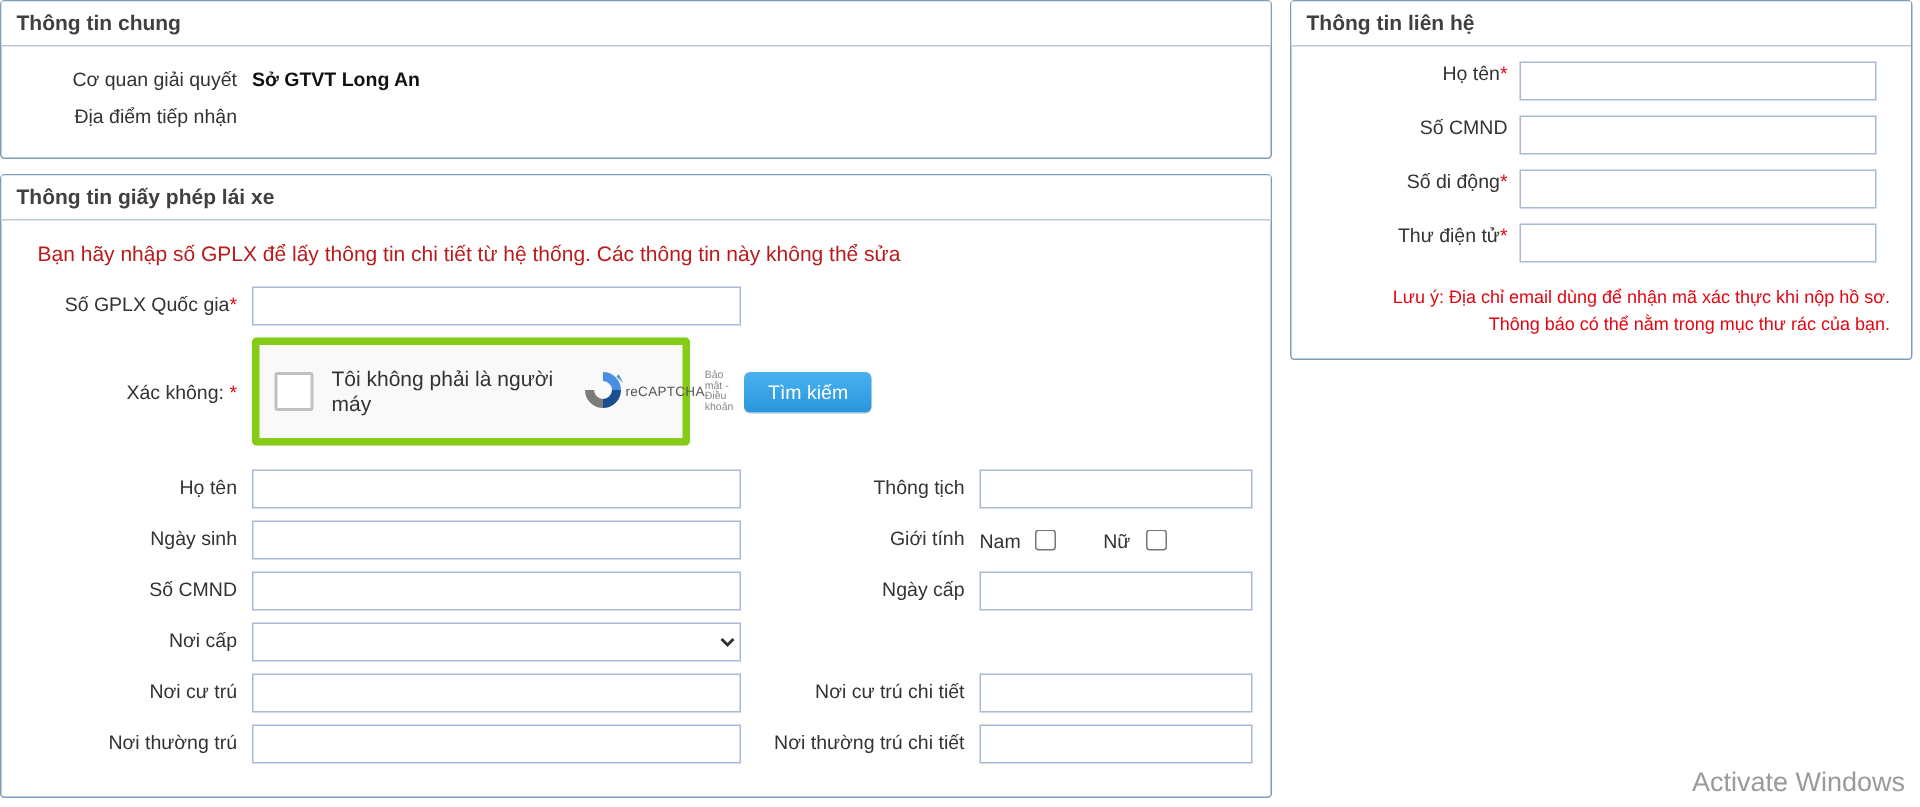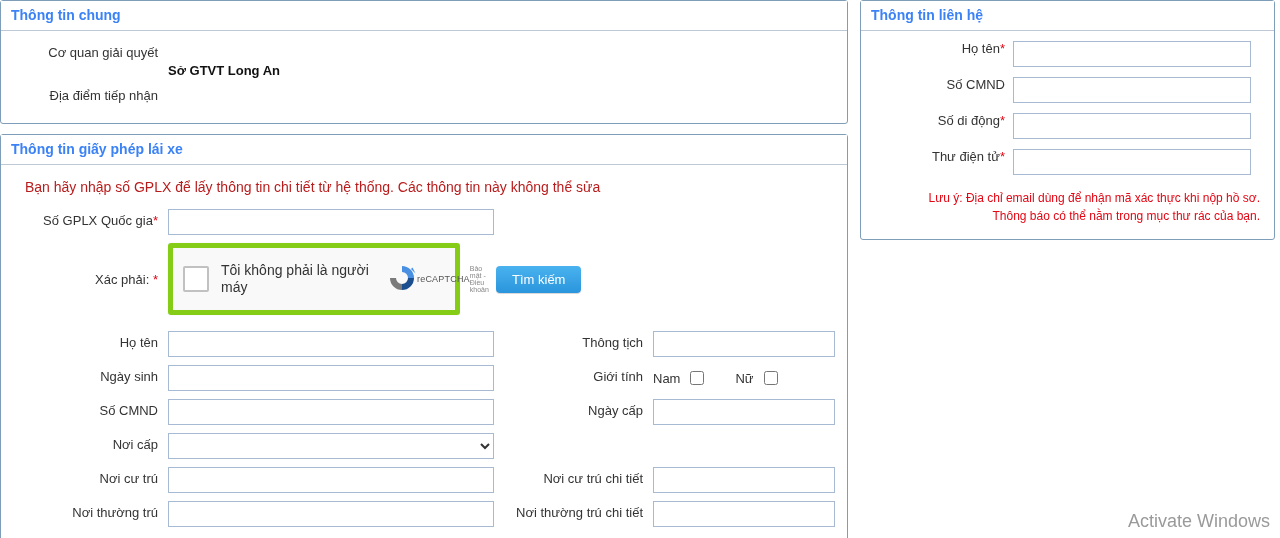--- a/index.html
+++ b/index.html
@@ -24,21 +24,21 @@
     border: 1px solid #7e9db9;
     border-radius: 3px;
     margin-bottom: 10px;
     background: #fff;
   }
   .panel-header {
     background: #fff;
     padding: 6px 10px 7px 10px;
     font-size: 14px;
     font-weight: bold;
-    color: #3b82f6;
+    color: #404040;
     border-bottom: 1px solid #bfc9d6;
   }
   .panel-body {
     padding: 10px 12px 14px 12px;
   }
 
   .row {
     display: flex;
     align-items: flex-start;
     margin-bottom: 6px;
@@ -50,21 +50,20 @@
     padding-top: 4px;
     color: #333;
     font-size: 13px;
   }
   .value {
     padding-top: 4px;
     font-weight: bold;
     color: #111;
     flex: 1;
     font-size: 13px;
-    margin-top: 18px;
   }
   .value-reg { font-weight: bold; }
   .req { color: #e30613; font-weight: normal; }
   .hint {
     color: #b91c1c;
     font-size: 14px;
     margin: 4px 0 14px 12px;
   }
 
   input[type=text], select {
@@ -227,21 +226,21 @@
               <span>Số GPLX Quốc gia</span><span class="req">*</span>
             </div>
             <div class="ctl-l">
               <input type="text" class="inp-wide" value="" style="">
             </div>
           </div>
         </div>
 
         <div class="captcha-row">
           <div class="captcha-lbl">
-            <span>Xác phải:</span> <span class="req">*</span>
+            <span>Xác không:</span> <span class="req">*</span>
           </div>
           <div class="recaptcha">
             <div class="rc-check"></div>
             <div class="rc-text">Tôi không phải là người máy</div>
             <div class="rc-right">
               <div class="rc-logo">
                 <svg viewBox="0 0 40 40">
                   <path d="M20 4 A16 16 0 0 1 36 20 L28 20 A8 8 0 0 0 20 12 Z" fill="#4a90e2"></path>
                   <path d="M36 20 A16 16 0 0 1 20 36 L20 28 A8 8 0 0 0 28 20 Z" fill="#1a4e8e"></path>
                   <path d="M20 36 A16 16 0 0 1 4 20 L12 20 A8 8 0 0 0 20 28 Z" fill="#7b7b7b"></path>

